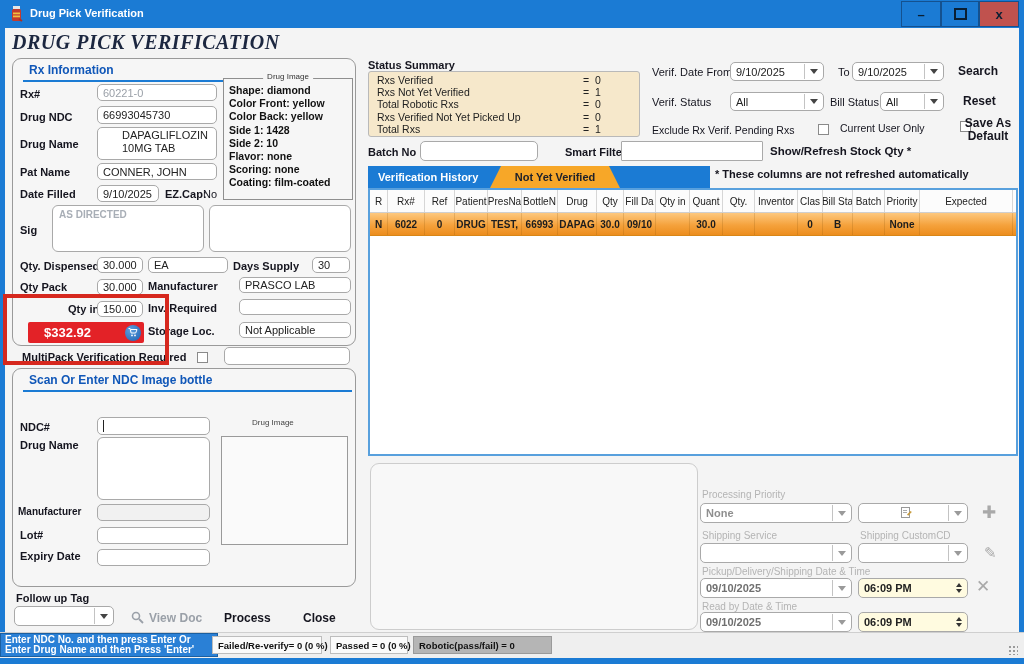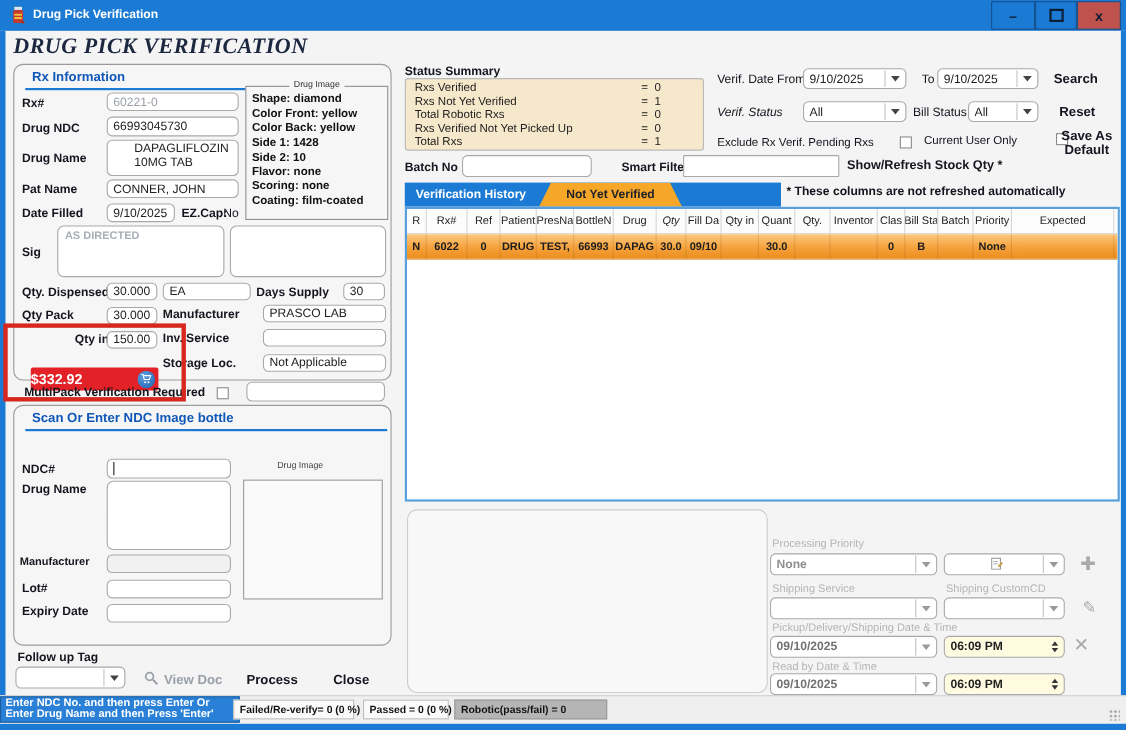--- a/index.html
+++ b/index.html
@@ -62,21 +62,21 @@
   
   #statusbar{position:absolute;left:0;top:632px;width:1024px;height:25px;background:#efefef;border-top:1px solid #cfcfcf;}
   .sb-seg{position:absolute;box-sizing:border-box;border:1px solid #bdbdbd;background:#fafafa;display:flex;
           align-items:center;padding:0 5px;font-size:9.5px;font-weight:bold;color:#111;white-space:nowrap;}
   #sb-msg{left:2px;top:1px;width:208px;height:22px;background:var(--statusbar_msg_bg);border:1px solid #1b5fa0;
           color:#fff;font-size:10px;font-weight:bold;line-height:10.5px;display:flex;align-items:center;padding:0 4px;}
   
   #annotation{position:absolute;left:3px;top:294px;width:166px;height:71px;border:4px solid var(--annotation_red);
               box-sizing:border-box;z-index:50;pointer-events:none;}
   .price-btn{position:absolute;left:28px;top:322px;width:116px;height:21px;background:var(--price_red);border-radius:2px;
-             display:flex;align-items:center;color:#fff;font-weight:bold;font-size:13px;padding-left:0;box-sizing:border-box;margin-top:12px;}
+             display:flex;align-items:center;color:#fff;font-weight:bold;font-size:13px;padding-left:16px;box-sizing:border-box;}
   .cart-circle{position:absolute;right:3px;top:2.5px;width:16px;height:16px;border-radius:50%;
                background:radial-gradient(circle at 35% 30%,#5d9fe0,#1c5fae);display:flex;align-items:center;justify-content:center;}
   .sig-box{position:absolute;background:#fff;border:1px solid #a9a9a9;border-radius:6px;box-sizing:border-box;
            font-size:10px;font-weight:bold;color:#a8aeb6;padding:3px 6px;}
   .caret{width:1px;height:12px;background:#222;}
   .grip{position:absolute;right:6px;bottom:3px;width:10px;height:10px;
         background:radial-gradient(circle,#9a9a9a 1px,transparent 1.2px);background-size:4px 4px;}
   #page-title{position:absolute;left:12px;top:31px;font-family:"Liberation Serif","DejaVu Serif",serif;
               font-weight:bold;font-style:italic;font-size:20px;color:#1c2740;letter-spacing:0.5px;}
   .note-txt{position:absolute;font-size:11px;font-weight:bold;color:#15151f;white-space:nowrap;}
@@ -155,21 +155,21 @@
   <span class="lbl" style="left:233px;top:260px;">Days Supply</span>
   <div class="field" style="left:312px;top:257px;width:38px;height:16px;">30</div>
 
   <span class="lbl" style="left:20px;top:281px;">Qty Pack</span>
   <div class="field" style="left:97px;top:279px;width:46px;height:16px;">30.000</div>
   <span class="lbl" style="left:148px;top:280px;">Manufacturer</span>
   <div class="field" style="left:239px;top:277px;width:112px;height:16px;">PRASCO LAB</div>
 
   <span class="lbl" style="left:20px;top:303px;margin-left:48px;">Qty in Stock</span>
   <div class="field" style="left:97px;top:301px;width:46px;height:16px;">150.00</div>
-  <span class="lbl" style="left:148px;top:302px;">Inv. Service</span>
+  <span class="lbl" style="left:148px;top:302px;">Inv. Required</span>
   <div class="field" style="left:239px;top:299px;width:112px;height:16px;"></div>
 
   <div class="price-btn">
     <span>$332.92</span>
     <span class="cart-circle">
       <svg width="10" height="9" viewBox="0 0 10 9">
           <path d="M0.5 0.5h1.6l1 4.5h4.6l1.3-3.5H3" fill="none" stroke="#fff" stroke-width="1"></path>
           <circle cx="4" cy="7.4" r="0.9" fill="#fff"></circle>
           <circle cx="7" cy="7.4" r="0.9" fill="#fff"></circle>
         </svg>
@@ -260,21 +260,21 @@
   </div>
   <span class="lbl" style="left:838px;top:66px;font-weight:normal;">To</span>
   <div class="field combo" style="left:852px;top:62px;width:92px;height:19px;">
     <span>9/10/2025</span>
     <span class="dd">
         <span class="arrow"></span>
       </span>
   </div>
   <span class="flatbtn" style="left:958px;top:64px;">Search</span>
 
-  <span class="lbl" style="left:652px;top:96px;font-weight:normal;font-style:italic;">Verif. Status</span>
+  <span class="lbl" style="left:652px;top:96px;font-weight:normal;">Verif. Status</span>
   <div class="field combo" style="left:730px;top:92px;width:94px;height:19px;">
     <span>All</span>
     <span class="dd">
         <span class="arrow"></span>
       </span>
   </div>
   <span class="lbl" style="left:830px;top:96px;font-weight:normal;">Bill Status</span>
   <div class="field combo" style="left:880px;top:92px;width:64px;height:19px;">
     <span>All</span>
     <span class="dd">
@@ -301,21 +301,21 @@
 
   <div id="tablebox">
     <div class="thead">
         <div class="tcell" style="width: 18px; flex: 0 0 auto;">R</div>
         <div class="tcell" style="width: 37px; flex: 0 0 auto;">Rx#</div>
         <div class="tcell" style="width: 30px; flex: 0 0 auto;">Ref</div>
         <div class="tcell" style="width: 33px; flex: 0 0 auto;">Patient</div>
         <div class="tcell" style="width: 34px; flex: 0 0 auto;">PresNa</div>
         <div class="tcell" style="width: 36px; flex: 0 0 auto;">BottleN</div>
         <div class="tcell" style="width: 39px; flex: 0 0 auto;">Drug</div>
-        <div class="tcell" style="width: 27px; flex: 0 0 auto; font-style: italic;">Qty</div>
+        <div class="tcell" style="width: 27px; flex: 0 0 auto;">Qty</div>
         <div class="tcell" style="width: 32px; flex: 0 0 auto;">Fill Da</div>
         <div class="tcell" style="width: 34px; flex: 0 0 auto;">Qty in</div>
         <div class="tcell" style="width: 33px; flex: 0 0 auto;">Quant</div>
         <div class="tcell" style="width: 32px; flex: 0 0 auto;">Qty.</div>
         <div class="tcell" style="width: 43px; flex: 0 0 auto;">Inventor</div>
         <div class="tcell" style="width: 25px; flex: 0 0 auto;">Clas</div>
         <div class="tcell" style="width: 30px; flex: 0 0 auto;">Bill Sta</div>
         <div class="tcell" style="width: 32px; flex: 0 0 auto;">Batch</div>
         <div class="tcell" style="width: 35px; flex: 0 0 auto;">Priority</div>
         <div class="tcell" style="width: 93px; flex: 0 0 auto;">Expected</div>

